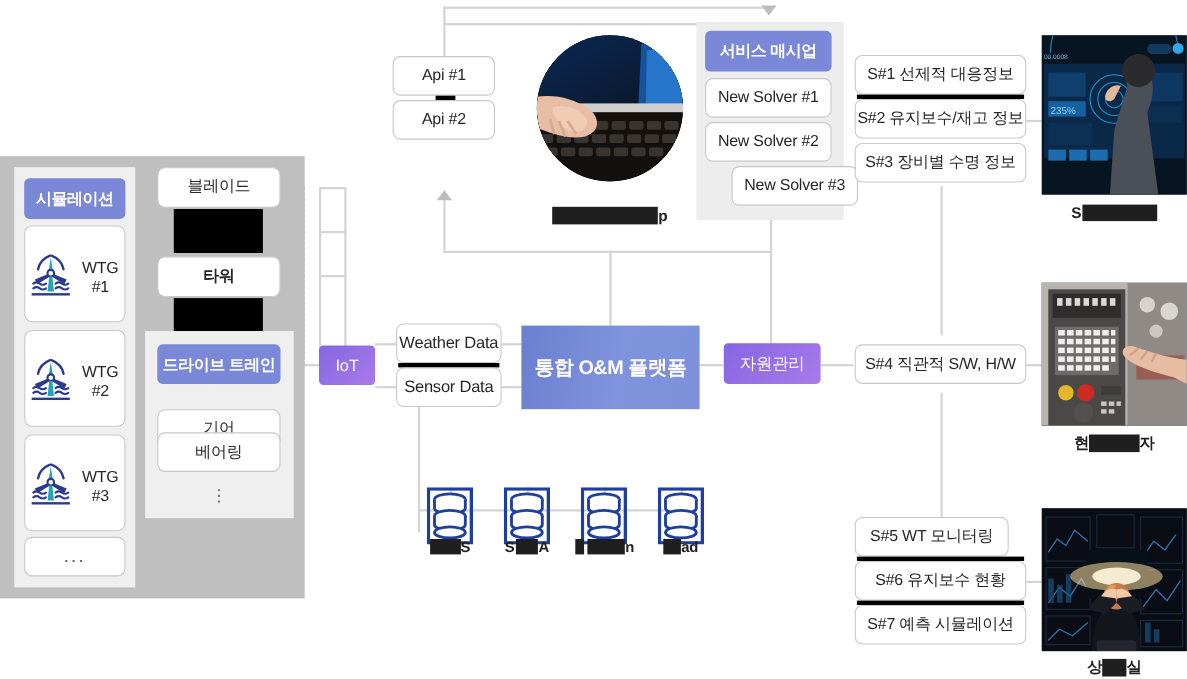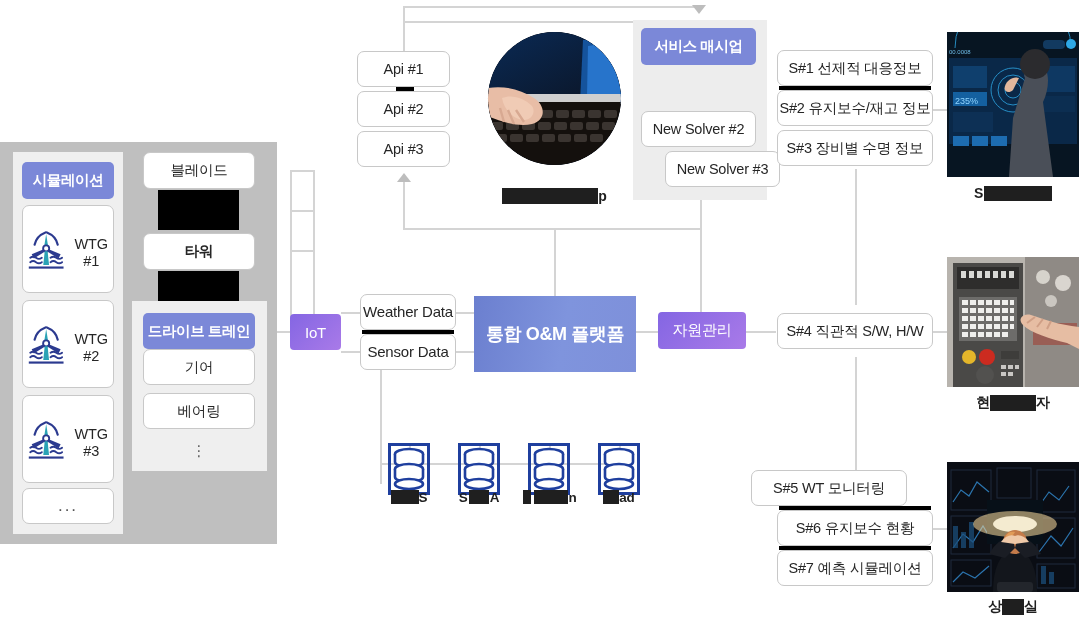--- a/index.html
+++ b/index.html
@@ -231,43 +231,40 @@
 
   <div class="card" style="left:143px;top:233px;width:112px;height:37px;font-weight:bold;">
     <span>타워</span>
   </div>
   <div class="strip" style="left:158px;top:271px;width:81px;height:30px;"></div>
 
   <div class="gray-inner" style="left:132px;top:301px;width:135px;height:170px;"></div>
 
   <div class="hdr" style="left:143px;top:313px;width:112px;height:36px;">드라이브 트레인</div>
 
-  <div class="card" style="left:143px;top:349px;width:112px;height:36px;">
+  <div class="card" style="left:143px;top:372px;width:112px;height:36px;">
     <span>기어</span>
   </div>
   <div class="card" style="left:143px;top:393px;width:112px;height:36px;">
     <span>베어링</span>
   </div>
   <div style="position:absolute;left:143px;top:435px;width:112px;height:30px;display:flex;align-items:center;justify-content:center;">
     <span class="vdots">⋮</span>
   </div>
 
   <div class="pill" style="left:290px;top:314px;width:51px;height:36px;">
     <span>IoT</span>
   </div>
 
   <div class="card" style="left:357px;top:51px;width:93px;height:36px;">
     <span>Api #1</span>
   </div>
   <div class="strip" style="left:396px;top:87px;width:18px;height:4px;"></div>
   <div class="card" style="left:357px;top:91px;width:93px;height:36px;">
     <span>Api #2</span>
-  </div>
-  <div class="card" style="left:357px;top:131px;width:93px;height:36px;">
-    <span>Api #3</span>
   </div>
 
   <div class="photo-circle" style="left:488px;top:32px;width:133px;height:133px;">
     <svg width="133" height="133" viewBox="0 0 133 133">
       <defs>
         <clipPath id="circClip">
             <circle cx="66.5" cy="66.5" r="66.5"></circle>
           </clipPath>
         <linearGradient id="screenG" x1="0" y1="0" x2="1" y2="1">
           <stop offset="0%" stop-color="#0a2a55"></stop>
@@ -314,20 +311,23 @@
   </div>
   <div class="cap" style="left:488px;top:185px;width:133px;height:22px;">
     <span class="redact" style="width:96px;height:16px;"></span>
     <span>p</span>
   </div>
 
   <div class="panel-lt" style="left:633px;top:20px;width:134px;height:180px;"></div>
 
   <div class="hdr" style="left:641px;top:28px;width:115px;height:37px;">서비스 매시업</div>
 
+  <div class="card" style="left:641px;top:71px;width:115px;height:36px;">
+    <span>New Solver #1</span>
+  </div>
   <div class="card" style="left:641px;top:111px;width:115px;height:36px;">
     <span>New Solver #2</span>
   </div>
   <div class="card" style="left:641px;top:151px;width:115px;height:36px;margin-left:24px;">
     <span>New Solver #3</span>
   </div>
 
   <div class="card" style="left:360px;top:294px;width:96px;height:36px;font-size:15px;">
     <span>Weather Data</span>
   </div>
@@ -352,21 +352,21 @@
     <span>S#2 유지보수/재고 정보</span>
   </div>
   <div class="card" style="left:777px;top:130px;width:156px;height:36px;">
     <span>S#3 장비별 수명 정보</span>
   </div>
 
   <div class="card" style="left:777px;top:313px;width:156px;height:36px;">
     <span>S#4 직관적 S/W, H/W</span>
   </div>
 
-  <div class="card" style="left:751px;top:470px;width:156px;height:36px;">
+  <div class="card" style="left:777px;top:470px;width:140px;height:36px;">
     <span>S#5 WT 모니터링</span>
   </div>
   <div class="strip" style="left:779px;top:506px;width:152px;height:4px;"></div>
   <div class="card" style="left:777px;top:510px;width:156px;height:36px;align-items:center;">
     <span>S#6 유지보수 현황</span>
   </div>
   <div class="strip" style="left:779px;top:546px;width:152px;height:4px;"></div>
   <div class="card" style="left:777px;top:550px;width:156px;height:36px;">
     <span>S#7 예측 시뮬레이션</span>
   </div>

